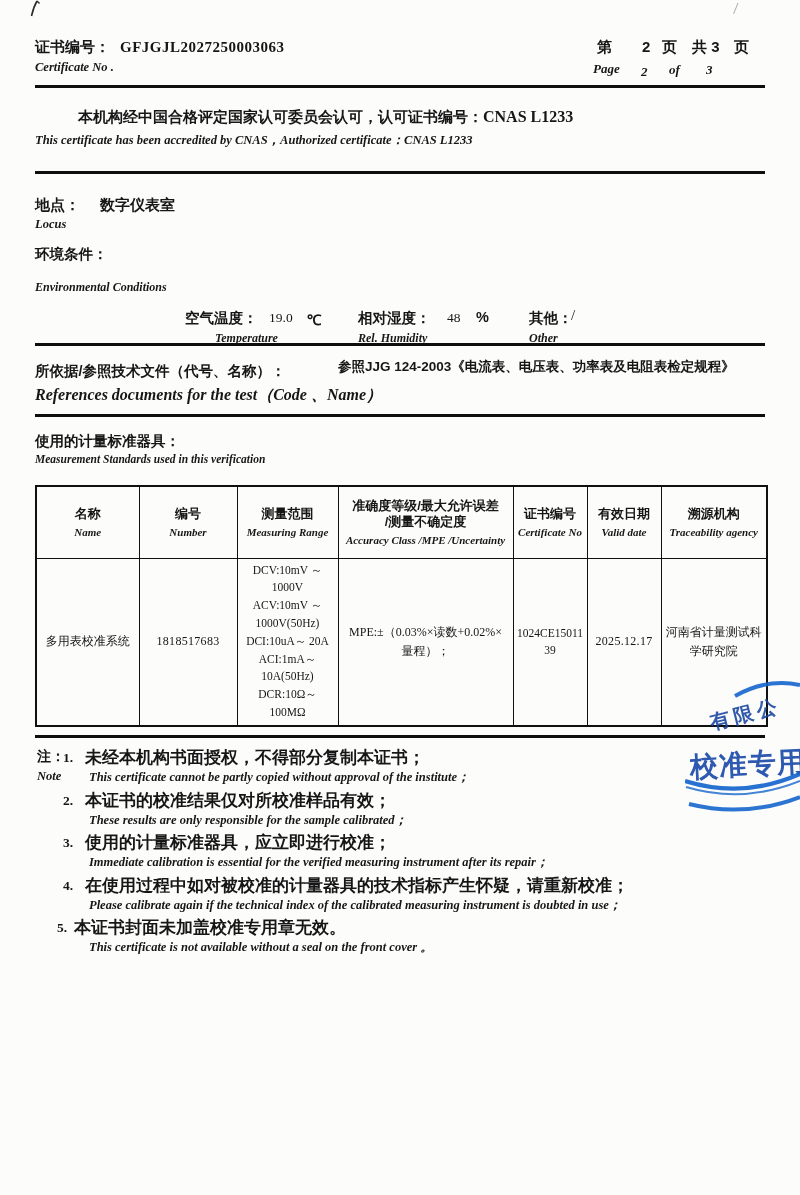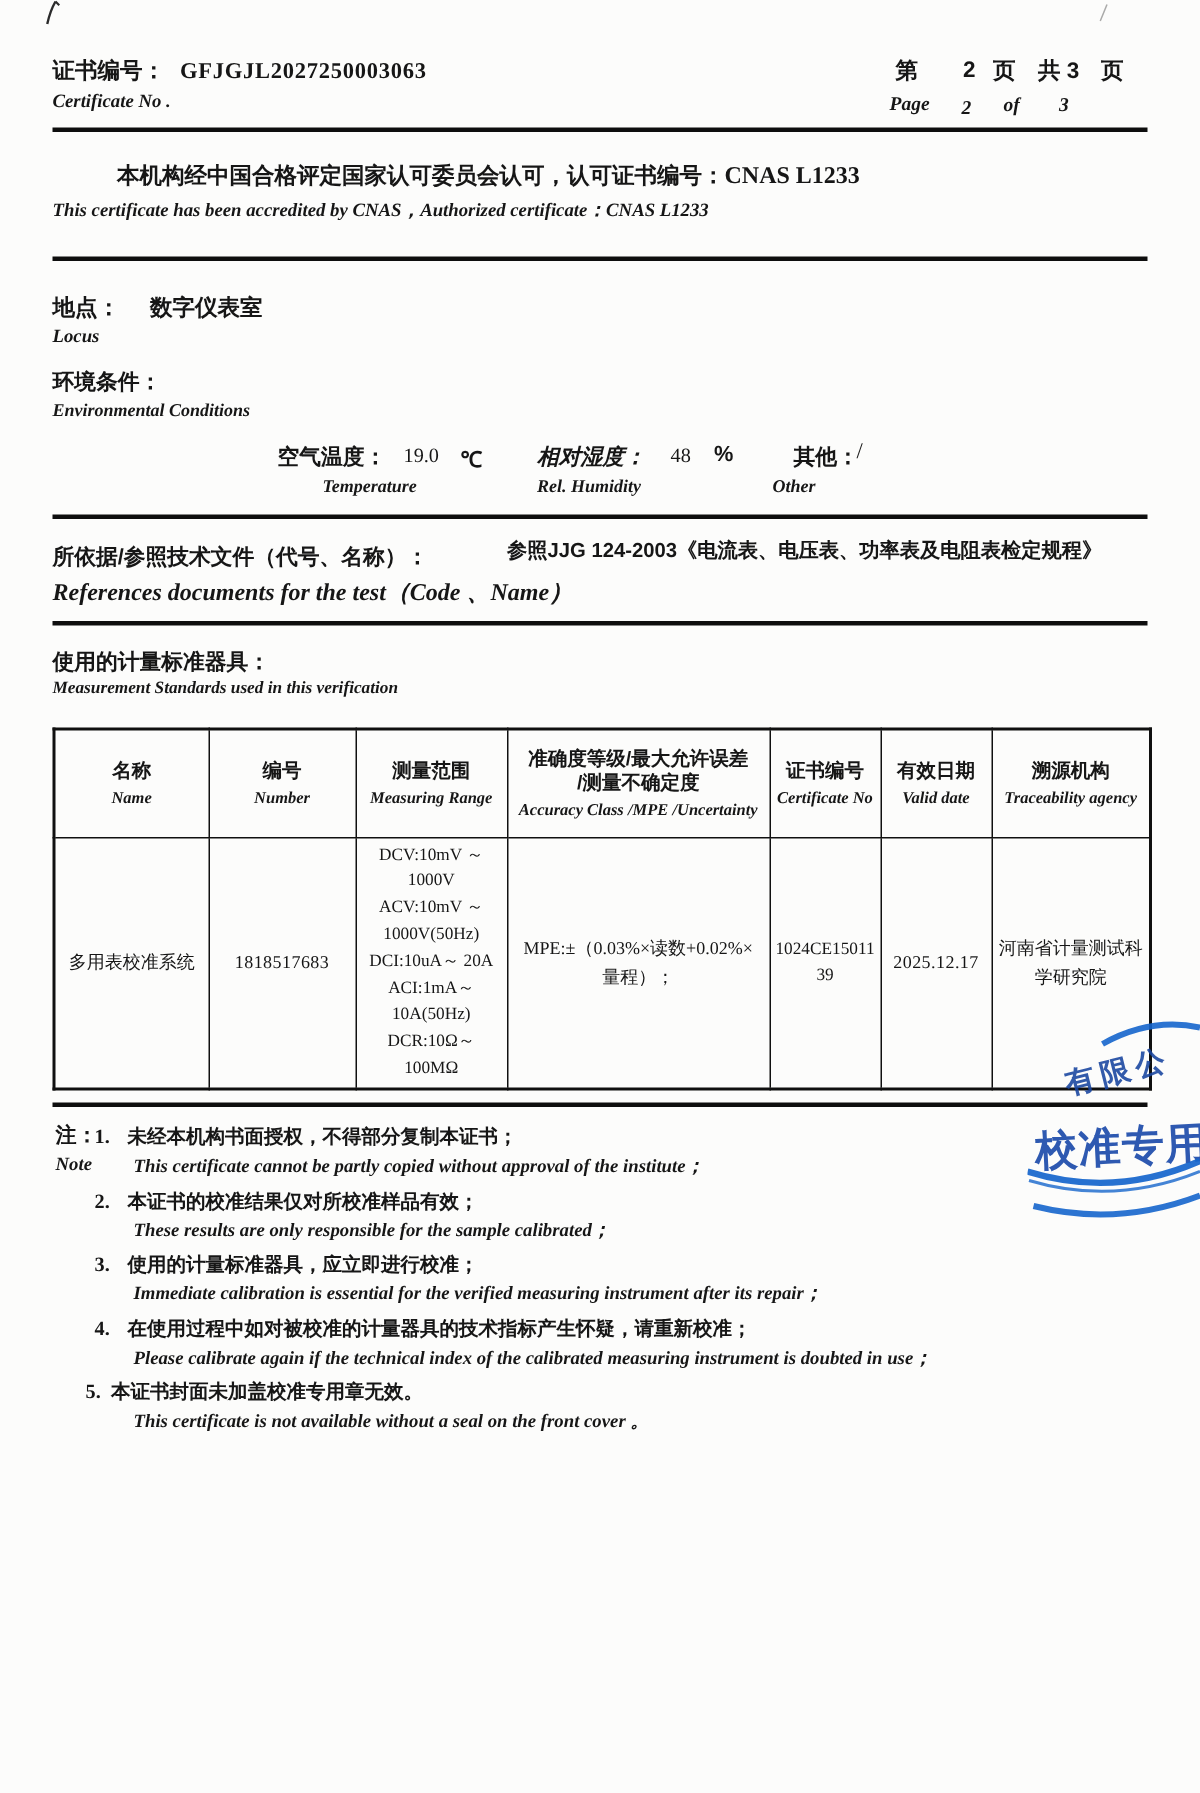--- a/index.html
+++ b/index.html
@@ -31,21 +31,21 @@
 
   
   .locus { position:absolute; left:35px; top:196px; }
   .locus .line1 { font-size:15px; font-weight:bold; }
   .locus .line1 .val { margin-left:20px; font-size:15px; }
   .locus .line2 { font-size:12.5px; font-weight:bold; margin-top:2px; }
 
   
   .env { position:absolute; left:35px; top:245px; width:730px; }
   .env .t1 { font-size:14.5px; font-weight:bold; }
-  .env .t2 { font-size:12px; font-weight:bold; margin-top:2px; }
+  .env .t2 { font-size:12px; font-weight:bold; margin-top:16px; }
   .env-row { position:relative; height:50px; margin-top:14px; }
   .env-row span { position:absolute; white-space:nowrap; }
   .env-row .lab { font-size:14.5px; font-weight:bold; top:0; }
   .env-row .val { font-size:13.5px; top:1px; font-family:"Liberation Serif", serif; }
   .env-row .elab { font-size:12px; font-weight:bold; top:22px; }
 
   
   .refs { position:absolute; left:35px; top:356px; width:730px; }
   .refs .lab { position:absolute; left:0; top:6px; font-size:14.5px; font-weight:bold; }
   .refs .elab { position:absolute; left:0; top:29px; font-size:16px; font-weight:bold; }
@@ -69,21 +69,21 @@
   td.brk { word-break:break-all; line-height:1.5; font-size:11.5px; }
   td.agency { font-family:"Liberation Sans", sans-serif; line-height:1.6; padding:2px 5px; }
 
   
   .notes { position:absolute; left:35px; top:748px; width:715px; }
   .notes .head-zh { position:absolute; left:2px; top:0; font-size:14px; font-weight:bold; }
   .notes .head-en { position:absolute; left:2px; top:21px; font-size:12.5px; font-weight:bold; }
   .note-item { margin-left:28px; margin-bottom:4.5px; }
   .note-item .nline { display:flex; font-size:13.5px; font-weight:bold; line-height:19px; }
   .note-item .nline .n { width:22px; flex:none; font-family:"Liberation Serif", serif; }
-  .note-item .nline .zh { font-size:13px; }
+  .note-item .nline .zh { font-size:17px; }
   .note-item .eline { margin-left:26px; font-size:12.5px; font-weight:bold; font-style:italic; line-height:18px; margin-top:1px; }
 
   .stamp { position:absolute; left:685px; top:668px; width:115px; height:150px; overflow:hidden; pointer-events:none; }
   .penmarks { position:absolute; left:0; top:0; width:800px; height:30px; pointer-events:none; }
 </style>
 </head>
 <body>
 
 <div class="page">
 
@@ -131,27 +131,27 @@
   </div>
 
   <div class="env">
     <div class="t1 zh">环境条件：</div>
     <div class="t2 en">Environmental Conditions</div>
     <div class="env-row">
       <span class="lab zh" style="left:150px;">空气温度：</span>
       <span class="val" style="left:234px;">19.0</span>
       <span class="lab zh" style="left:272px;">℃</span>
       <span class="elab en" style="left:150px;margin-left:30px;">Temperature</span>
-      <span class="lab zh" style="left:323px;font-style:italic;">相对湿度：</span>
+      <span class="lab zh" style="left:323px;">相对湿度：</span>
       <span class="val" style="left:412px;">48</span>
       <span class="lab zh" style="left:441px;">%</span>
       <span class="elab en" style="left:323px;">Rel. Humidity</span>
       <span class="lab zh" style="left:494px;">其他：</span>
       <span class="val" style="left:536px; font-size:15px; top:-2px;">/</span>
-      <span class="elab en" style="left:480px;">Other</span>
+      <span class="elab en" style="left:494px;">Other</span>
     </div>
   </div>
 
   <div class="rule" style="top:343px;"></div>
 
   <div class="refs">
     <div class="lab zh">所依据/参照技术文件（代号、名称）：</div>
     <div class="elab en">References documents for the test（Code 、Name）</div>
     <div class="val zh">参照JJG 124-2003《电流表、电压表、功率表及电阻表检定规程》</div>
   </div>

